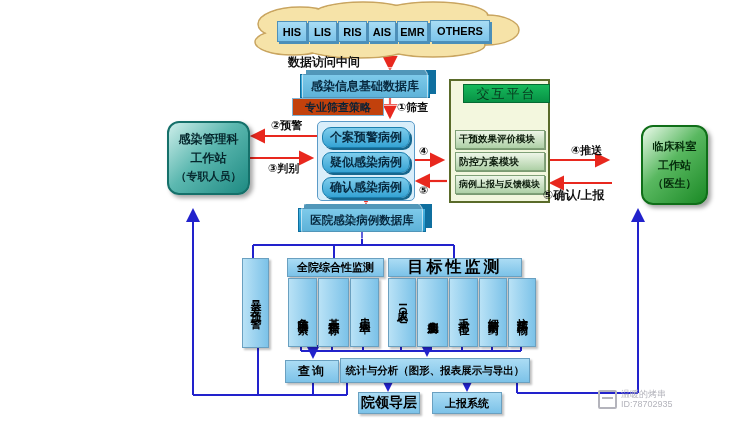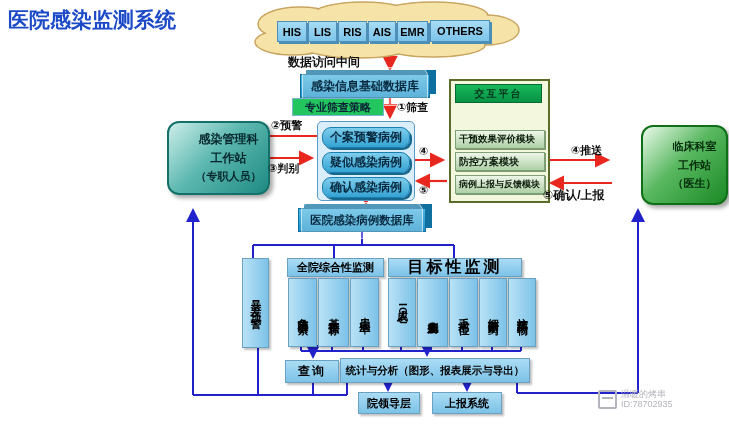--- a/index.html
+++ b/index.html
@@ -14,39 +14,39 @@
         font-size:11px;font-weight:bold;color:#000;}
   .db{z-index:3;background:linear-gradient(180deg,#4cb6e2,#1f95ca);border:1px solid #0e6e9e;
       box-shadow:6px -4px 0 #0f6f9f;display:flex;align-items:center;justify-content:center;}
   .db span{background:rgba(255,255,255,.28);border:1px solid rgba(255,255,255,.55);
       border-radius:9px;padding:10px 8px;font-size:12px;font-weight:bold;color:#07293f;white-space:nowrap;}
   .case-wrap{z-index:2;background:#d9eefa;border:1px solid #5b9bc8;border-radius:5px;}
   .pill{z-index:3;background:linear-gradient(180deg,#7fcdec,#35a3d4);border:1px solid #1b7fae;
         border-radius:9px;box-shadow:2px 2px 0 #16678e;display:flex;align-items:center;
         justify-content:center;font-size:12px;font-weight:bold;color:#07293f;}
   .station{z-index:3;border-radius:12px;display:flex;flex-direction:column;align-items:center;
-        justify-content:center;font-weight:bold;text-align:center;box-shadow:3px 3px 4px rgba(0,0,0,.35);padding-left:20px;}
+        justify-content:center;font-weight:bold;text-align:center;box-shadow:3px 3px 4px rgba(0,0,0,.35);}
   .station.teal{background:linear-gradient(135deg,#cdeeea 0%,#5cb8b0 45%,#1e8a82 100%);
         border:2px solid #15706a;color:#05262c;font-size:12px;line-height:1.6;}
   .station.green{background:linear-gradient(135deg,#eafaea 0%,#59b860 45%,#1b8a26 100%);
         border:2px solid #0f6e18;color:#042b0a;font-size:11px;line-height:1.7;}
   .panel{z-index:2;background:#f3f7de;border:2px solid #5a6b2a;}
   .panel-hd{z-index:3;background:linear-gradient(180deg,#17b95b,#079245);border:1px solid #056a32;
-        display:flex;align-items:center;justify-content:center;font-size:10px;font-weight:bold;
-        color:#07361c;letter-spacing:2px;}
+        display:flex;align-items:center;justify-content:center;font-size:13px;font-weight:normal;
+        color:#07361c;letter-spacing:2px;margin-left:8px;}
   .mod{z-index:3;background:linear-gradient(180deg,#eef6e8,#aed0a6);border:1px solid #7fa077;
         box-shadow:1px 1px 0 #7a9a72;display:flex;align-items:center;justify-content:flex-start;
         padding-left:3px;font-weight:bold;color:#0c1c0c;white-space:nowrap;}
   .bbox{z-index:3;background:linear-gradient(180deg,#abdcf4,#7cc2e8);border:1px solid #6aa0c0;
         box-shadow:2px 2px 2px rgba(0,0,0,.25);display:flex;align-items:center;justify-content:center;
         font-weight:bold;color:#000;white-space:nowrap;}
   .vbox{z-index:3;background:linear-gradient(90deg,#b9e2f6,#7cc2e8);border:1px solid #6aa0c0;
         box-shadow:2px 2px 2px rgba(0,0,0,.25);display:flex;align-items:center;justify-content:center;
         writing-mode:vertical-rl;font-weight:bold;color:#000;font-size:11px;}
-  .stratbox{z-index:3;background:#22c55e;border:1px solid #7fb3d5;display:flex;align-items:center;
+  .stratbox{z-index:3;background:#c2410c;border:1px solid #7fb3d5;display:flex;align-items:center;
         justify-content:center;font-size:11px;font-weight:bold;color:#0a2236;}
   .wm{z-index:5;display:flex;align-items:center;gap:4px;color:#b4b4bc;}
   .wm .box{width:15px;height:15px;border:2px solid #b4b4bc;border-radius:2px;position:relative;}
   .wm .box::after{content:"";position:absolute;left:2px;top:5px;right:2px;height:2px;background:#b4b4bc;}
   .wm .txt{font-size:9px;line-height:1.15;}
 </style>
 </head>
 <body>
 
 <div class="stage">
@@ -118,21 +118,20 @@
       <ellipse cx="125" cy="15" rx="49" ry="12"></ellipse>
       <ellipse cx="195" cy="16" rx="54" ry="13"></ellipse>
       <ellipse cx="248" cy="30" rx="32" ry="14"></ellipse>
       <ellipse cx="55" cy="42" rx="37" ry="12"></ellipse>
       <ellipse cx="120" cy="46" rx="54" ry="11"></ellipse>
       <ellipse cx="195" cy="45" rx="51" ry="11"></ellipse>
       <rect x="40" y="18" width="215" height="26"></rect>
     </g>
   </svg>
 
-  <div class="abs title" style="left:8px;top:6px;">医院感染监测系统</div>
 
   <div class="abs chip" style="left:277px;top:21px;width:28px;height:19px;">HIS</div>
   <div class="abs chip" style="left:308px;top:21px;width:27px;height:19px;">LIS</div>
   <div class="abs chip" style="left:338px;top:21px;width:27px;height:19px;">RIS</div>
   <div class="abs chip" style="left:368px;top:21px;width:26px;height:19px;">AIS</div>
   <div class="abs chip" style="left:397px;top:21px;width:29px;height:19px;">EMR</div>
   <div class="abs chip" style="left:430px;top:20px;width:58px;height:20px;">OTHERS</div>
 
   <div class="abs lbl" style="left:288px;top:54px;font-size:12px;">数据访问中间</div>
 
@@ -186,21 +185,21 @@
 
   <div class="abs bbox" style="left:388px;top:258px;width:132px;height:17px;font-size:16px;letter-spacing:3px;">目标性监测</div>
   <div class="abs vbox" style="left:388px;top:278px;width:26px;height:67px;letter-spacing:1px;">成人ICU</div>
   <div class="abs vbox" style="left:417px;top:278px;width:29px;height:67px;">新生儿病房</div>
   <div class="abs vbox" style="left:449px;top:278px;width:27px;height:67px;letter-spacing:2px;">手术部位</div>
   <div class="abs vbox" style="left:479px;top:278px;width:26px;height:67px;letter-spacing:2px;">细菌耐药</div>
   <div class="abs vbox" style="left:508px;top:278px;width:26px;height:67px;letter-spacing:2px;">抗菌药物</div>
 
   <div class="abs bbox" style="left:285px;top:360px;width:52px;height:21px;font-size:12px;letter-spacing:2px;">查询</div>
   <div class="abs bbox" style="left:340px;top:358px;width:188px;height:23px;font-size:10.5px;">统计与分析（图形、报表展示与导出）</div>
-  <div class="abs bbox" style="left:358px;top:392px;width:60px;height:20px;font-size:11px;">院领导层</div>
+  <div class="abs bbox" style="left:358px;top:392px;width:60px;height:20px;font-size:14px;">院领导层</div>
   <div class="abs bbox" style="left:432px;top:392px;width:68px;height:20px;font-size:11px;">上报系统</div>
 
   <div class="abs wm" style="left:598px;top:389px;">
     <div class="box"></div>
     <div class="txt">
       <div>温暖的烤串</div>
       <div>ID:78702935</div>
     </div>
   </div>
 

